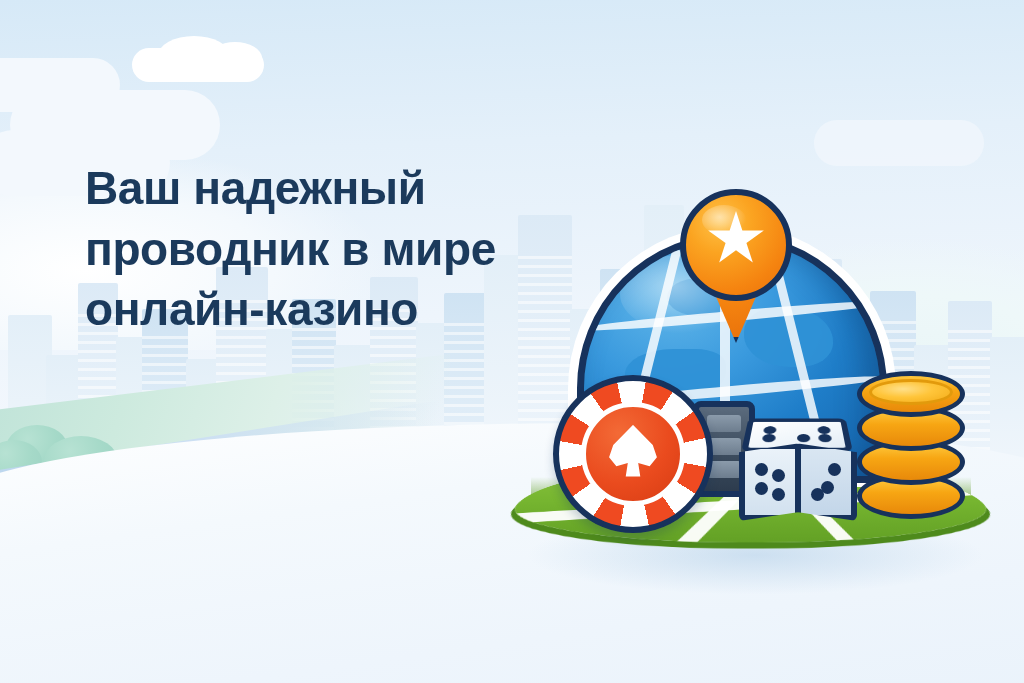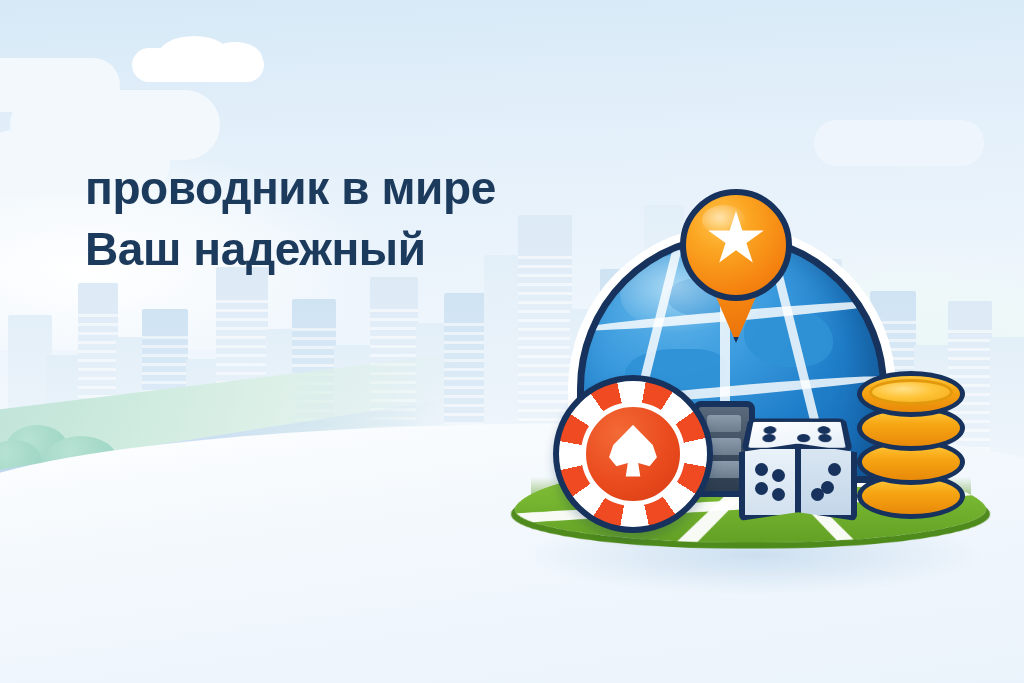--- a/index.html
+++ b/index.html
@@ -325,22 +325,23 @@
   <div class="tree" style="left:104px;top:448px;width:68px;height:46px;"></div>
   <div class="tree" style="left:158px;top:458px;width:60px;height:42px;"></div>
   <div class="tree" style="left:206px;top:468px;width:54px;height:38px;"></div>
   <div class="tree" style="left:-14px;top:440px;width:56px;height:44px;"></div>
   <div class="water"></div>
   <div class="ground2"></div>
   <div class="ground"></div>
 
 
   <h1 class="headline">
+    <span>Ваш надежный</span>
     <span>проводник в мире</span>
-    <span>Ваш надежный</span>
+    <span>онлайн-казино</span>
   </h1>
 
   <div class="illus">
 
     <div class="scene-shadow"></div>
 
     <div class="map-base">
       <div class="mb-edge"></div>
       <div class="plate"></div>
       <div class="map-clip">

